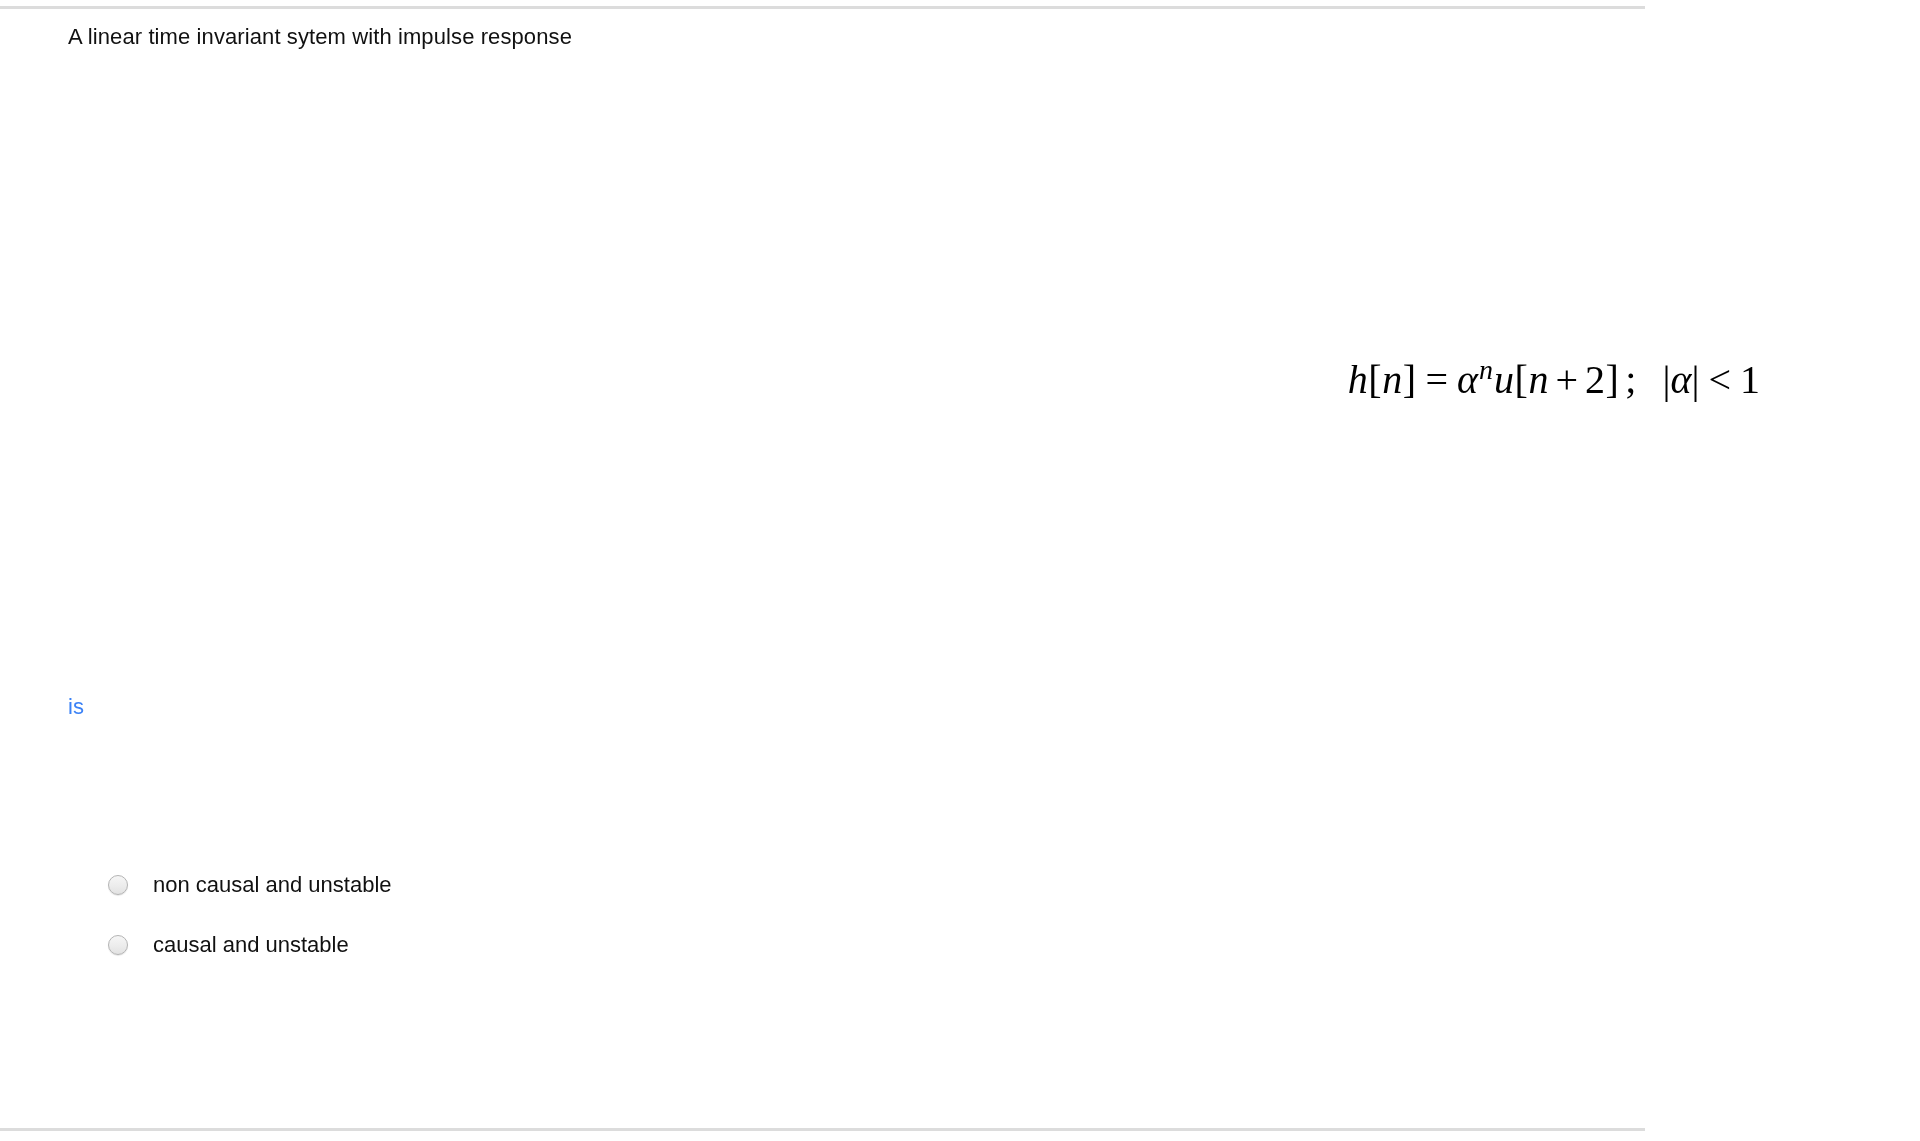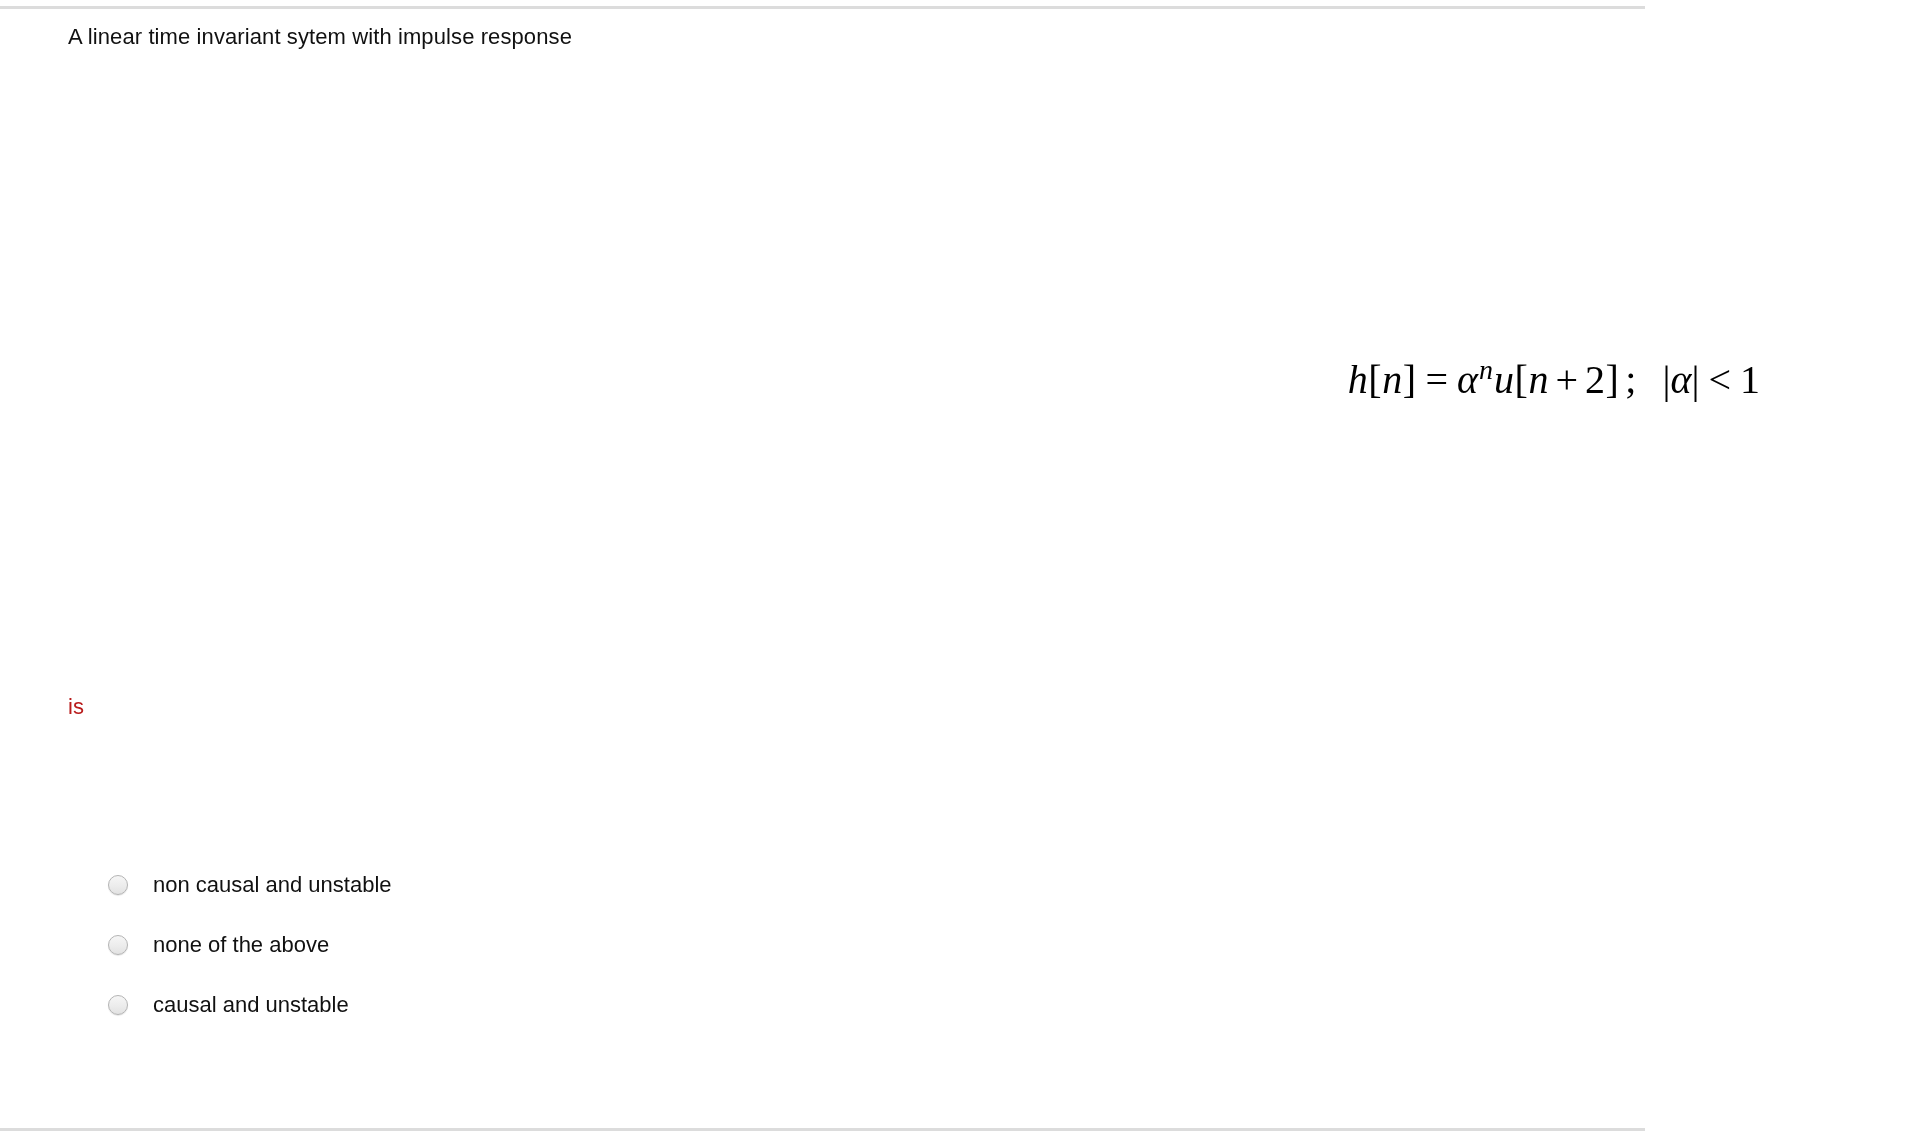--- a/index.html
+++ b/index.html
@@ -80,21 +80,21 @@
   .formula .semi      { font-style: normal; margin-left: 6px; }
   .formula .gap       { display: inline-block; width: 26px; }
   .formula .bar       { font-style: normal; }
 
   .question-tail {
     position: absolute;
     left: 68px;
     top: 692px;
     font-size: 22px;
     line-height: 30px;
-    color: #b91c1c;
+    color: #3b82f6;
   }
 
   
   .options {
     position: absolute;
     left: 108px;
     top: 866px;
     width: 1000px;
   }
   .option-row {
@@ -144,24 +144,20 @@
 
   <div class="options">
 
     <div class="option-row">
       <span class="radio"></span>
       <span class="option-label">non causal and unstable</span>
     </div>
 
 
 
-    <div class="option-row">
-      <span class="radio"></span>
-      <span class="option-label">none of the above</span>
-    </div>
 
     <div class="option-row">
       <span class="radio"></span>
       <span class="option-label">causal and unstable</span>
     </div>
 
   </div>
 
   <div class="rule rule-bottom"></div>
 

